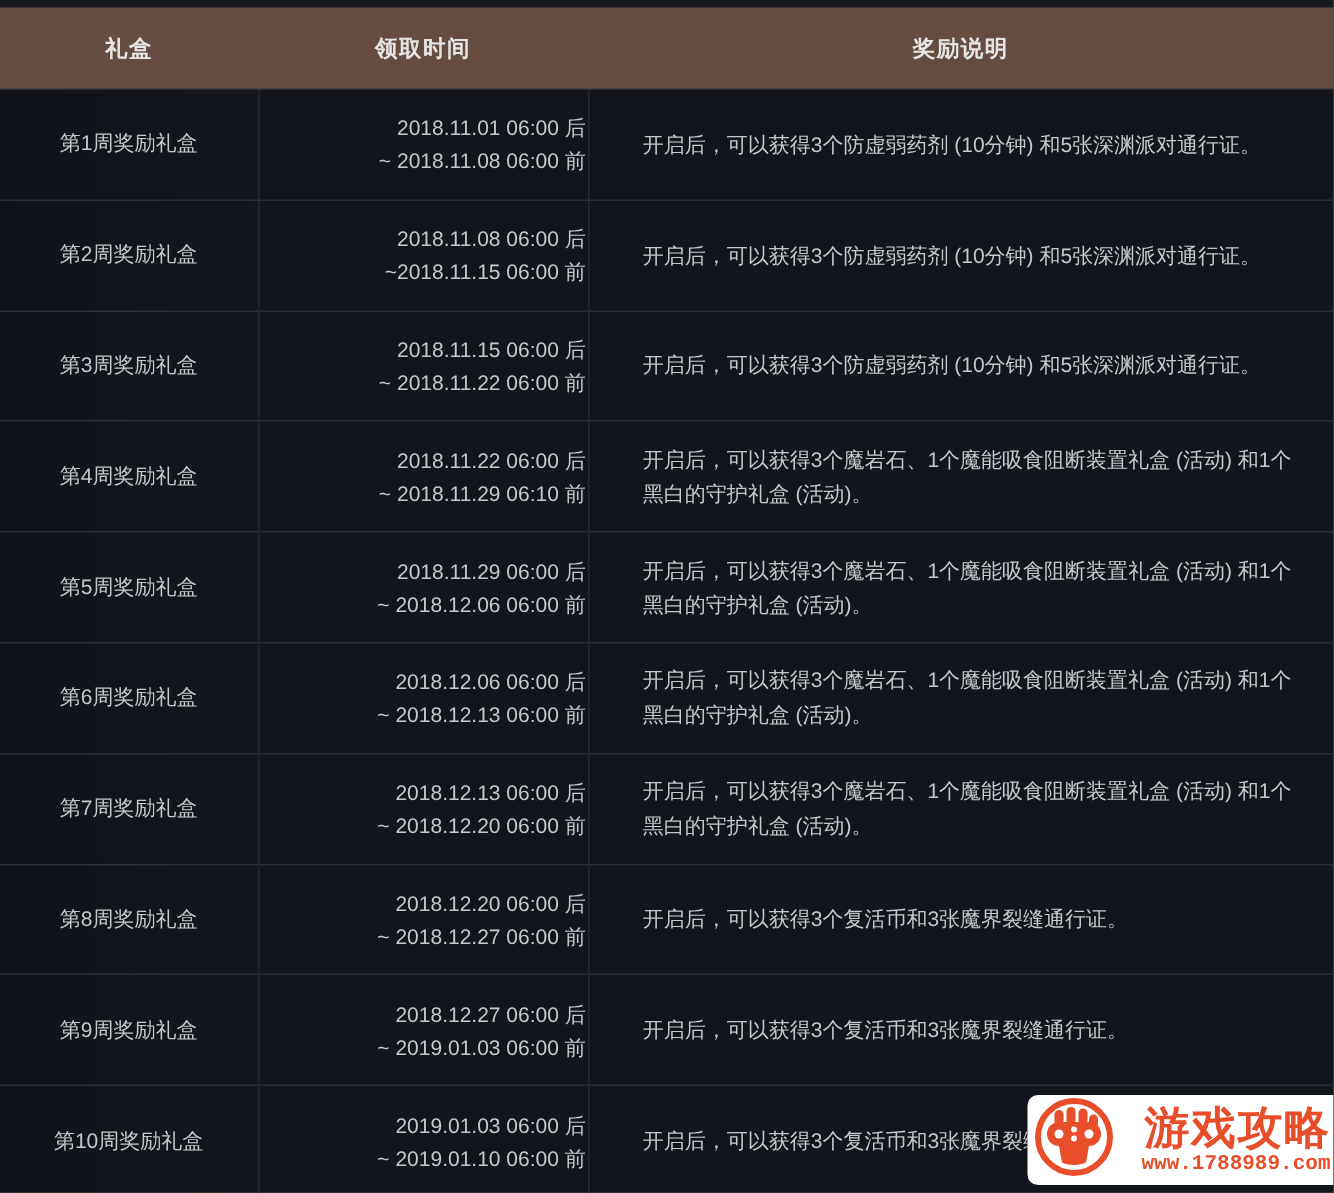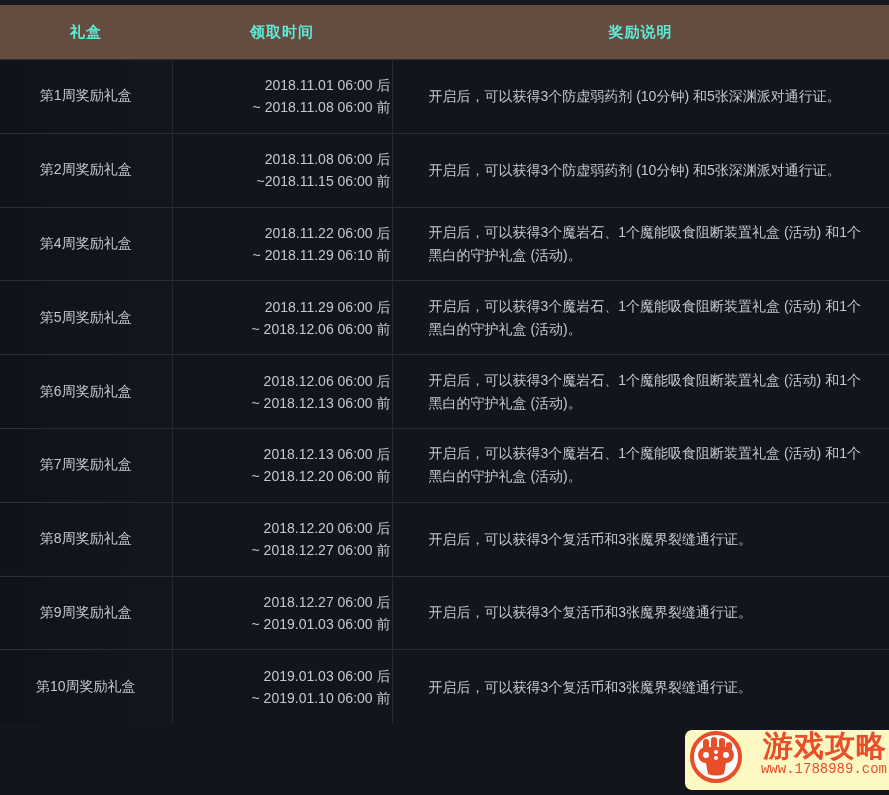--- a/index.html
+++ b/index.html
@@ -16,21 +16,21 @@
     background: #171a21;
   }
   table.rewards {
     width: 100%;
     border-collapse: collapse;
     table-layout: fixed;
   }
   table.rewards thead th {
     height: 52px;
     background: #644c41;
-    color: #5eead4;
+    color: #e5e5e5;
     font-size: 15px;
     font-weight: bold;
     text-align: center;
     letter-spacing: 1px;
   }
   table.rewards tbody tr { height: 73.8px; padding-left: 22px; }
   table.rewards tbody td {
     border-top: 1px solid #2b2e36;
     color: #c5c8cc;
     font-size: 14px;
@@ -44,24 +44,24 @@
   }
   td.c-time { text-align: right; line-height: 22px; color: #c9ccd0; }
   td.c-desc { padding: 0 26px 0 36px; line-height: 23px; }
 
   .watermark {
     position: absolute;
     right: 0;
     bottom: 5px;
     width: 204px;
     height: 60px;
-    background: #fef9c3;
+    background: #ffffff;
     border-radius: 7px 0 0 7px;
     display: flex;
-    align-items: flex-start;
+    align-items: center;
     gap: 3px;
     padding: 0 2px 0 4px;
     box-sizing: border-box;
   }
   .wm-icon { flex: 0 0 auto; }
   .wm-text {
     flex: 1 1 auto;
     display: flex;
     flex-direction: column;
     align-items: flex-end;
@@ -72,21 +72,21 @@
     font-family: "Liberation Serif", "DejaVu Serif", serif;
     font-weight: bold;
     font-size: 30px;
     line-height: 32px;
     color: #e94e2b;
     white-space: nowrap;
     letter-spacing: 1px;
   }
   .wm-url {
     font-family: "Liberation Mono", "DejaVu Sans Mono", monospace;
-    font-weight: normal;
+    font-weight: bold;
     font-size: 14px;
     line-height: 15px;
     color: #e94e2b;
     white-space: nowrap;
   }
 </style>
 </head>
 <body>
 
 <div class="screen">
@@ -112,20 +112,28 @@
           <div>2018.11.01 06:00 后</div>
           <div>~ 2018.11.08 06:00 前</div>
         </td>
         <td class="c-desc">开启后，可以获得3个防虚弱药剂 (10分钟) 和5张深渊派对通行证。</td>
       </tr>
       <tr>
         <td class="c-box">第2周奖励礼盒</td>
         <td class="c-time">
           <div>2018.11.08 06:00 后</div>
           <div>~2018.11.15 06:00 前</div>
+        </td>
+        <td class="c-desc">开启后，可以获得3个防虚弱药剂 (10分钟) 和5张深渊派对通行证。</td>
+      </tr>
+      <tr>
+        <td class="c-box">第3周奖励礼盒</td>
+        <td class="c-time">
+          <div>2018.11.15 06:00 后</div>
+          <div>~ 2018.11.22 06:00 前</div>
         </td>
         <td class="c-desc">开启后，可以获得3个防虚弱药剂 (10分钟) 和5张深渊派对通行证。</td>
       </tr>
       <tr>
         <td class="c-box">第4周奖励礼盒</td>
         <td class="c-time">
           <div>2018.11.22 06:00 后</div>
           <div>~ 2018.11.29 06:10 前</div>
         </td>
         <td class="c-desc">开启后，可以获得3个魔岩石、1个魔能吸食阻断装置礼盒 (活动) 和1个黑白的守护礼盒 (活动)。</td>

